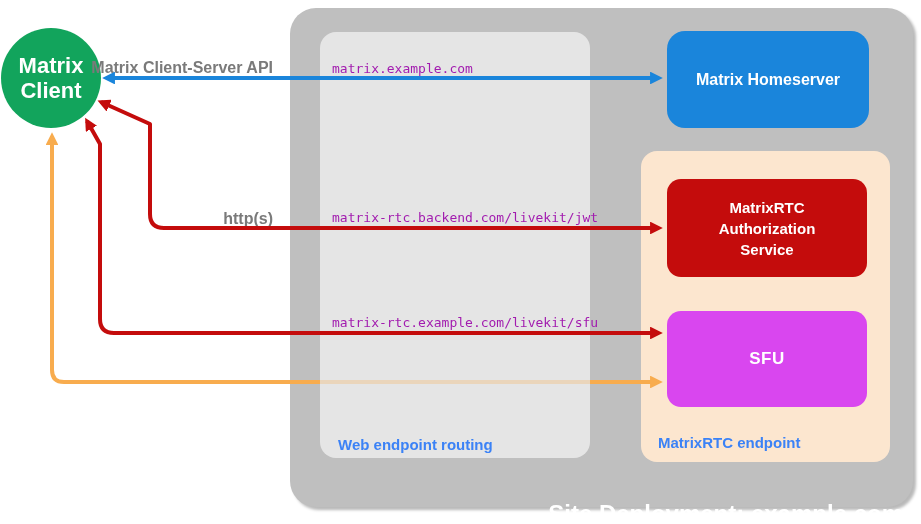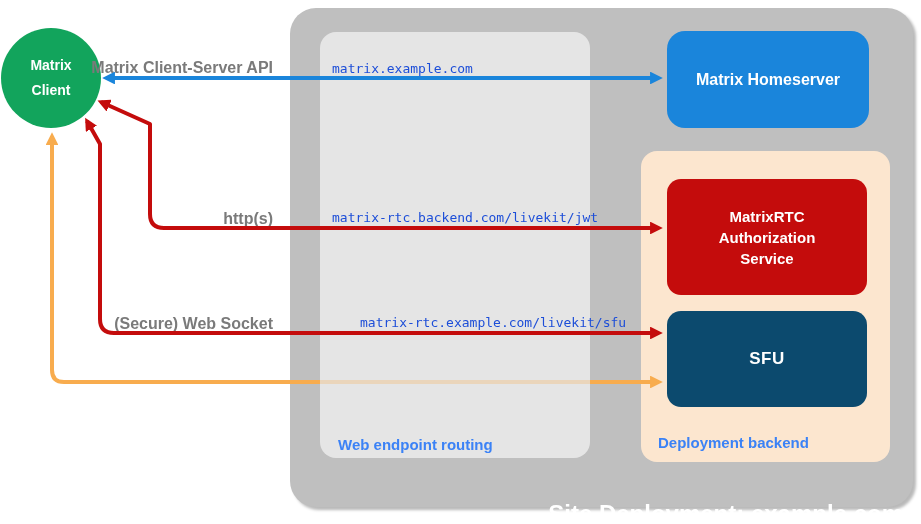--- a/index.html
+++ b/index.html
@@ -8,32 +8,32 @@
     font-family:"Liberation Sans",sans-serif;
   }
   .box{position:absolute;box-sizing:border-box;}
   .outer-box{left:290px;top:8px;width:623px;height:499px;border-radius:26px;
     background:#BFBFBF;box-shadow:3px 3px 3px rgba(0,0,0,.28);}
   .inner-box{left:320px;top:32px;width:270px;height:426px;border-radius:16px;background:#E5E5E5;}
   .peach-box{left:641px;top:151px;width:249px;height:311px;border-radius:16px;background:#FCE6CF;}
   .node{display:flex;align-items:center;justify-content:center;text-align:center;
     color:#ffffff;font-weight:bold;}
   .client-circle{left:1px;top:28px;width:100px;height:100px;border-radius:50%;
-    background:#12A45C;font-size:14px;line-height:25px;}
+    background:#12A45C;font-size:22px;line-height:25px;}
   .client-circle span{width:70px;}
   .homeserver{left:667px;top:31px;width:202px;height:97px;border-radius:18px;
     background:#1A85DB;font-size:16px;}
-  .auth{left:667px;top:179px;width:200px;height:116px;border-radius:14px;
+  .auth{left:667px;top:179px;width:200px;height:98px;border-radius:14px;
     background:#C40C0C;font-size:15px;line-height:21px;}
   .auth span{width:150px;}
   .sfu{left:667px;top:311px;width:200px;height:96px;border-radius:14px;
-    background:#0c4a6e;font-size:17px;letter-spacing:.5px;}
+    background:#d946ef;font-size:17px;letter-spacing:.5px;}
   .edge-label{position:absolute;right:648px;font-size:16px;font-weight:600;color:#7A7A7A;
     white-space:nowrap;}
-  .url{position:absolute;left:332px;font-size:13px;color:#1d4ed8;white-space:nowrap;
+  .url{position:absolute;left:332px;font-size:13px;color:#a21caf;white-space:nowrap;
     font-family:"DejaVu Sans Mono","Liberation Mono",monospace;}
   .corner-label{position:absolute;font-size:15px;font-weight:bold;color:#3b82f6;white-space:nowrap;}
   .site-title{position:absolute;right:18px;top:500px;font-size:24px;font-weight:bold;
     color:#ffffff;white-space:nowrap;}
   svg.wires{position:absolute;left:0;top:0;z-index:10;pointer-events:none;}
 </style>
 </head>
 <body>
 
 <div class="canvas">
@@ -49,30 +49,29 @@
     <span>Matrix Homeserver</span>
   </div>
   <div class="box node auth">
     <span>MatrixRTC Authorization Service</span>
   </div>
   <div class="box node sfu">
     <span>SFU</span>
   </div>
 
   <div class="corner-label" style="left:338px;top:436px;">Web endpoint routing</div>
-  <div class="corner-label" style="left:658px;top:434px;">Deployment backend</div>
+  <div class="corner-label" style="left:658px;top:434px;">MatrixRTC endpoint</div>
   <div class="site-title">Site Deployment: example.com</div>
 
   <div class="edge-label" style="top:59px;">Matrix Client-Server API</div>
   <div class="edge-label" style="top:210px;">http(s)</div>
-  <div class="edge-label" style="top:315px;">(Secure) Web Socket</div>
 
   <div class="url" style="top:61px;">matrix.example.com</div>
   <div class="url" style="top:210px;">matrix-rtc.backend.com/livekit/jwt</div>
-  <div class="url" style="top:315px;margin-left:28px;">matrix-rtc.example.com/livekit/sfu</div>
+  <div class="url" style="top:315px;">matrix-rtc.example.com/livekit/sfu</div>
 
   <svg class="wires" width="921" height="524" viewBox="0 0 921 524">
     <defs>
       <marker id="ah-blue" viewBox="0 0 10 10" refX="7" refY="5" markerWidth="3.2" markerHeight="3.2" orient="auto-start-reverse">
         <path d="M0,0 L10,5 L0,10 z" fill="#1A85DB"></path>
       </marker>
       <marker id="ah-red" viewBox="0 0 10 10" refX="7" refY="5" markerWidth="3.2" markerHeight="3.2" orient="auto-start-reverse">
         <path d="M0,0 L10,5 L0,10 z" fill="#C40C0C"></path>
       </marker>
       <marker id="ah-orange" viewBox="0 0 10 10" refX="7" refY="5" markerWidth="3.2" markerHeight="3.2" orient="auto-start-reverse">

